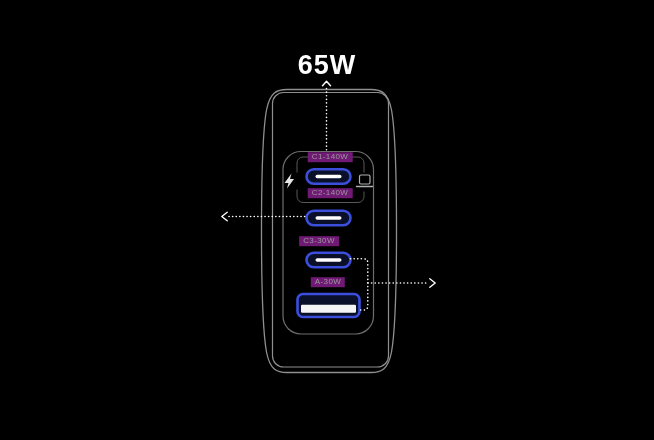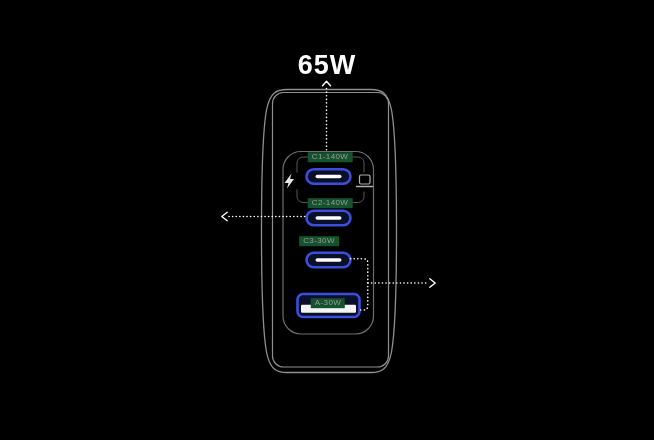--- a/index.html
+++ b/index.html
@@ -9,21 +9,21 @@
   }
   .diagram-svg{position:absolute;left:0;top:0;z-index:1;}
   .watt-label{
     position:absolute;z-index:2;transform:translate(-50%,-50%);
     color:#fff;font-weight:700;font-size:27px;letter-spacing:1px;line-height:1;
     white-space:nowrap;
   }
   .port-label{
     position:absolute;z-index:2;transform:translate(-50%,-50%);
     color:#9a9a9a;font-size:8px;letter-spacing:.4px;line-height:1.2;
-    background:#14532d;padding:0 4px;white-space:nowrap;
+    background:#701a75;padding:0 4px;white-space:nowrap;
   }
 </style>
 </head>
 <body>
 
 <div class="stage">
 
   <svg class="diagram-svg" width="654" height="440" viewBox="0 0 654 440">
 
     <path d="M 287 89.5 H 371
@@ -81,17 +81,17 @@
 
     <path d="M 350.5 258.8 H 363.5 Q 367.8 258.8 367.8 263 V 305.8 Q 367.8 310 363.5 310 H 360" fill="none" stroke="#fff" stroke-width="1.6" stroke-linecap="round" stroke-dasharray="0.1 3.5"></path>
 
     <path d="M 368 283 H 428.5" fill="none" stroke="#fff" stroke-width="1.6" stroke-linecap="round" stroke-dasharray="0.1 3.5"></path>
     <path d="M 429.8 278.8 L 435.2 283 L 429.8 287.2" fill="none" stroke="#fff" stroke-width="1.4" stroke-linecap="round" stroke-linejoin="round"></path>
   </svg>
 
   <div class="watt-label" style="left:327px;top:65px">65W</div>
 
   <div class="port-label" style="left:330px;top:157px">C1-140W</div>
-  <div class="port-label" style="left:330px;top:203px">C2-140W</div>
+  <div class="port-label" style="left:330px;top:193px">C2-140W</div>
   <div class="port-label" style="left:319px;top:241px">C3-30W</div>
-  <div class="port-label" style="left:328px;top:303px">A-30W</div>
+  <div class="port-label" style="left:328px;top:282px">A-30W</div>
 
 </div>
 
 </body></html>

